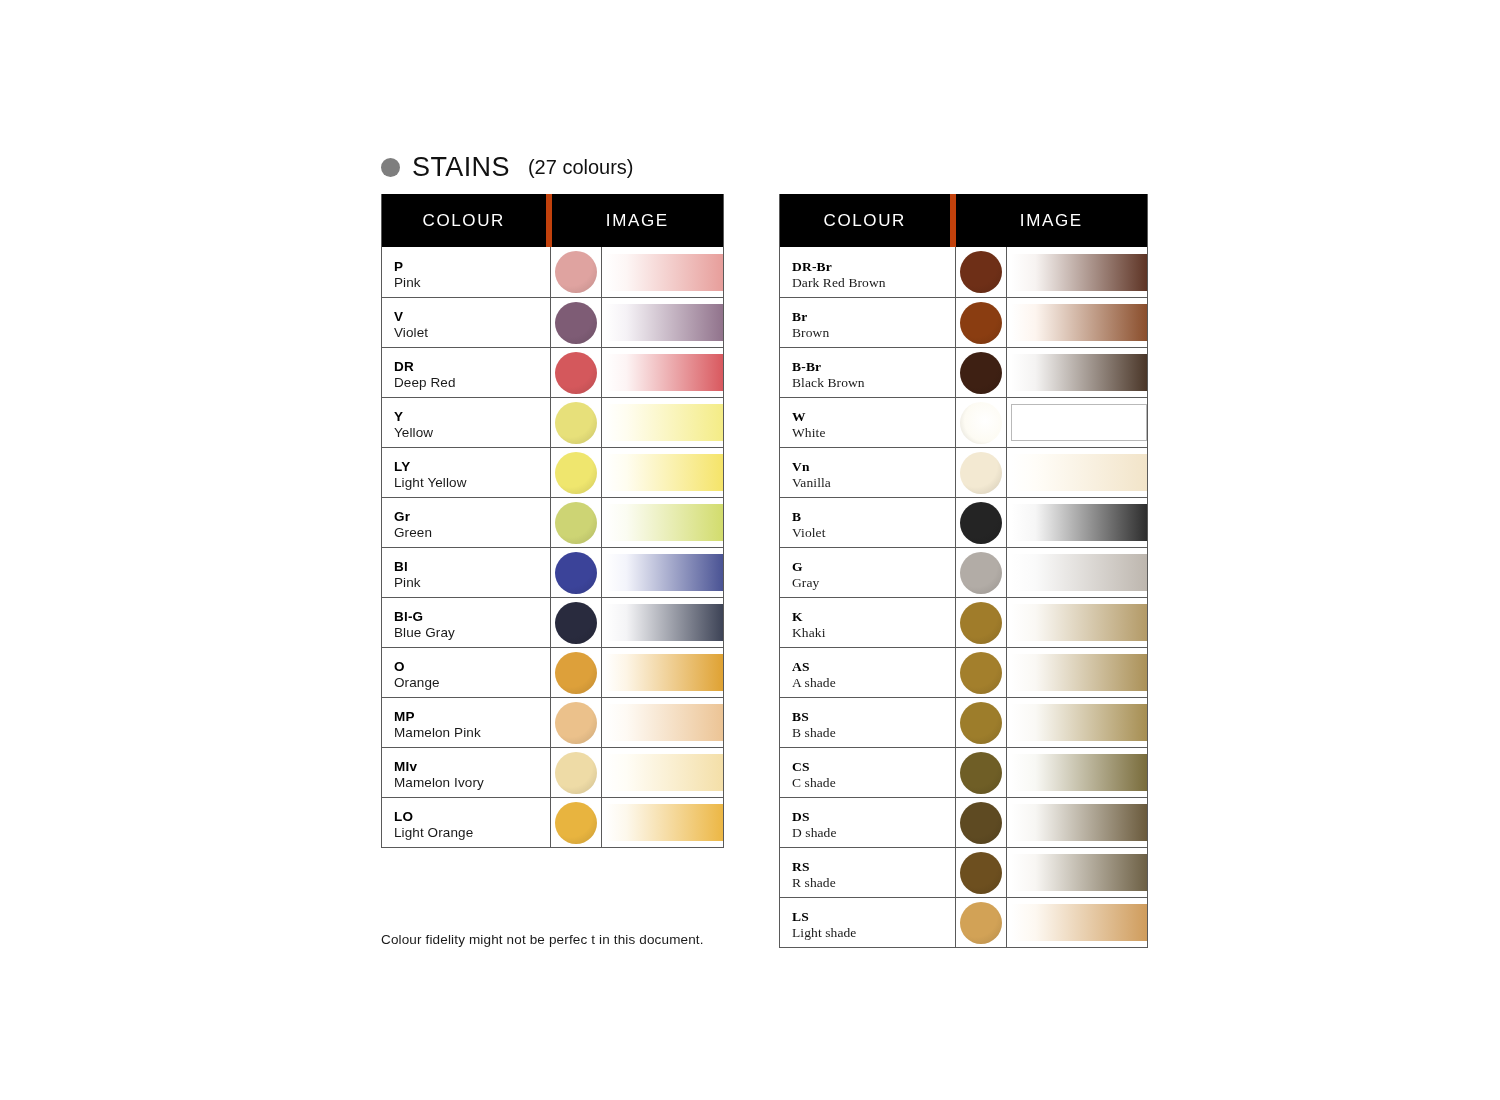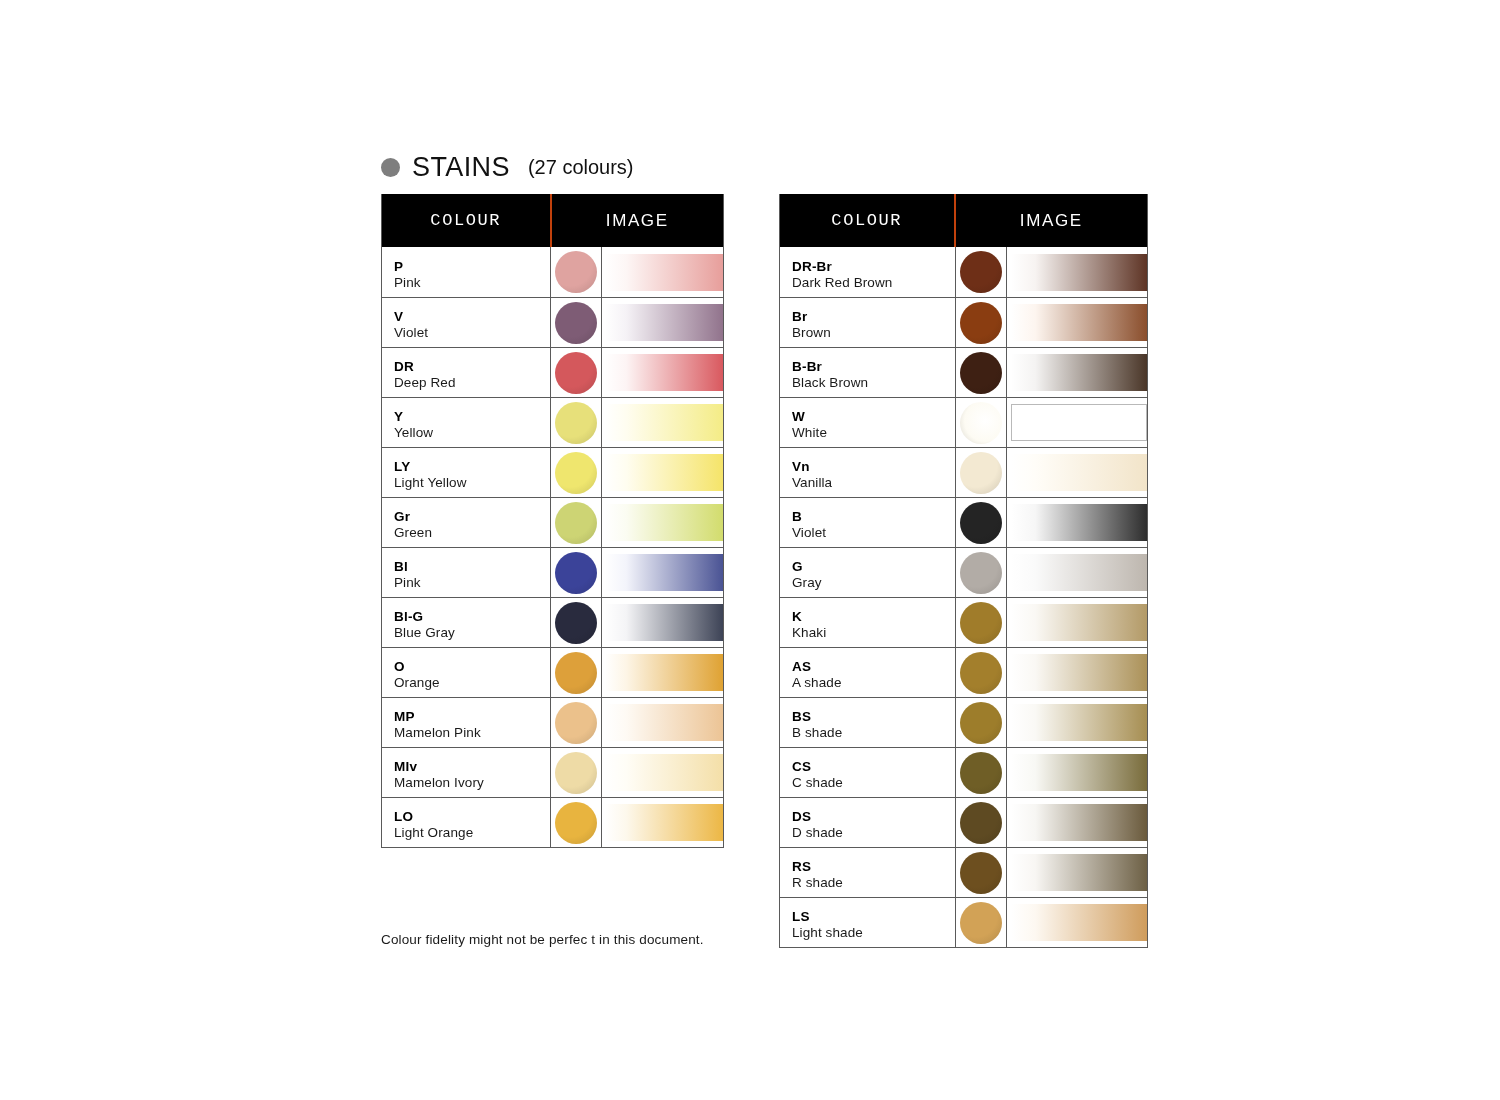--- a/index.html
+++ b/index.html
@@ -64,21 +64,21 @@
   }
   .thead .th {
     color: #ffffff;
     font-size: 17px;
     letter-spacing: 1.6px;
     display: flex;
     align-items: center;
     justify-content: center;
     box-sizing: border-box;
   }
-  .thead .th-colour { border-right: 2px solid #c2410c; font-family: Liberation Mono, monospace; }
+  .thead .th-colour { border-right: 6px solid #c2410c; }
 
   #table-left  .th-colour { width: 170px; }
   #table-left  .th-image  { width: 172px; }
   #table-right .th-colour { width: 176px; }
   #table-right .th-image  { width: 192px; }
 
   .trow {
     display: flex;
     height: 50px;
     border-top: 1px solid #5a5a5a;
@@ -137,21 +137,21 @@
   .bar.framed {
     border: 1px solid #b9b9b9;
     background: #ffffff;
   }
 
   #table-left  .cell-label { width: 170px; }
   #table-left  .cell-dot   { width: 51px; }
   #table-left  .cell-bar   { width: 121px; }
   #table-left  .bar        { width: 134px; margin-left: -1px; }
 
-  #table-right .cell-label { width: 176px; }
+  #table-right .cell-label { width: 176px; font-family: Liberation Serif, serif; }
   #table-right .cell-dot   { width: 51px; }
   #table-right .cell-bar   { width: 140px; }
   #table-right .bar        { width: 139px; }
 
   
   #footnote {
     position: absolute;
     left: 381px;
     top: 932px;
     font-size: 13.5px;

